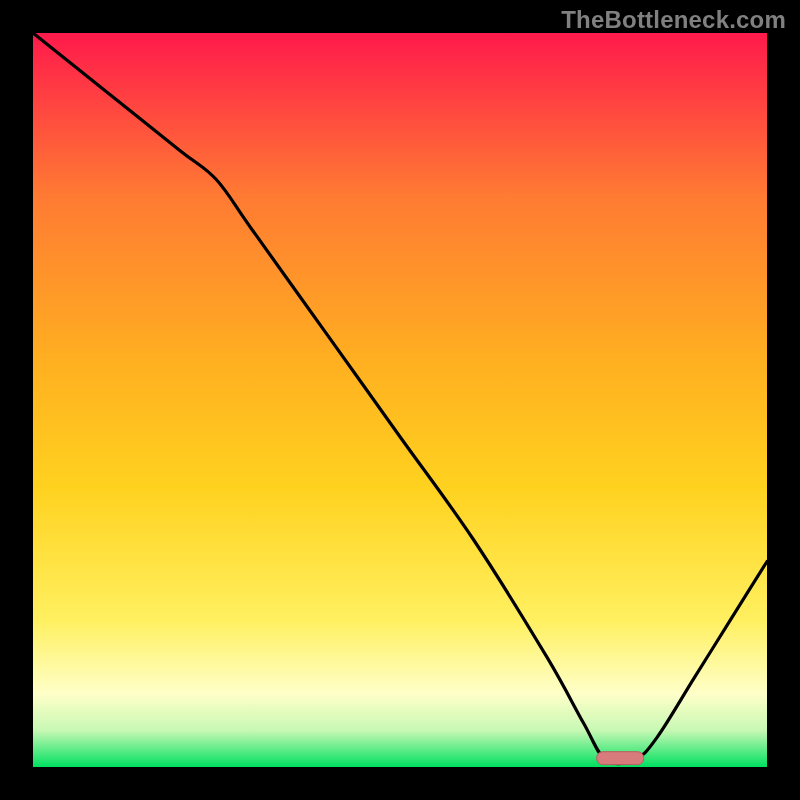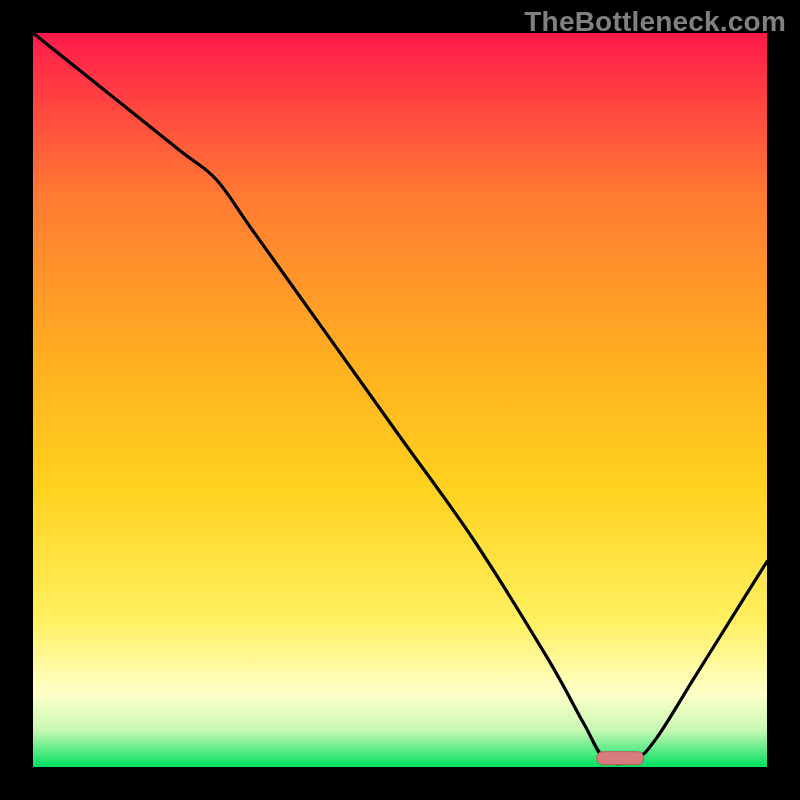--- a/index.html
+++ b/index.html
@@ -13,21 +13,21 @@
   .stage {
     position: relative;
     width: 800px;
     height: 800px;
   }
   .watermark {
     position: absolute;
     top: 6px;
     right: 14px;
     font-family: Arial, Helvetica, sans-serif;
-    font-size: 28px;
+    font-size: 24px;
     font-weight: 600;
     color: #808080;
     letter-spacing: 0.2px;
     user-select: none;
   }
   svg { display: block; }
 </style>
 </head>
 <body>
 

